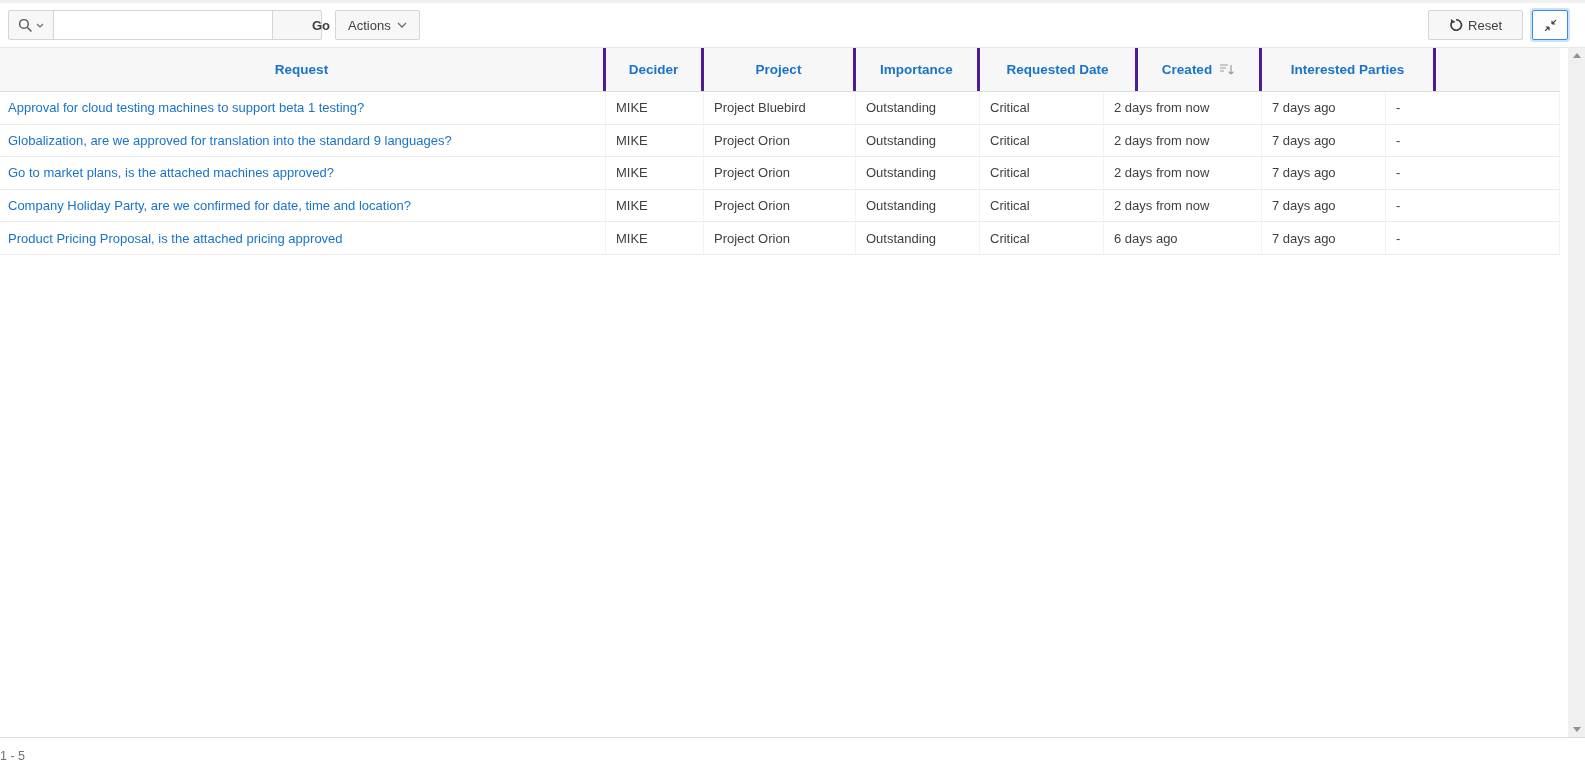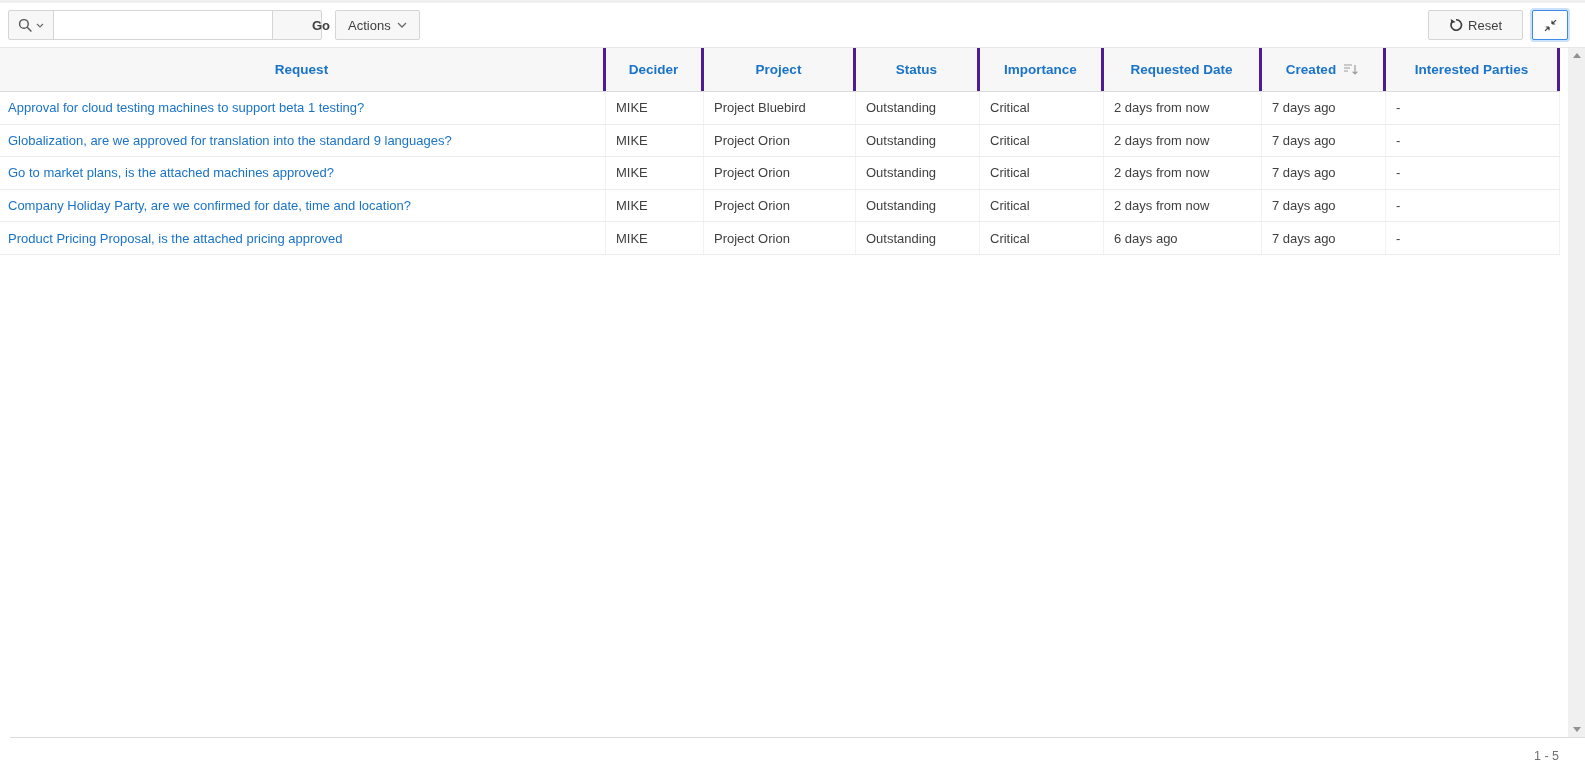--- a/index.html
+++ b/index.html
@@ -47,22 +47,22 @@
 
   
   .vscrollbar { position:absolute; top:0; right:0; bottom:0; width:17px; background:#f0f0f0;
                 display:flex; flex-direction:column; justify-content:space-between; align-items:center;
                 padding:5px 0; cursor:default; }
   .scroll-arrow { width:0; height:0; border-left:4px solid transparent; border-right:4px solid transparent; }
   .scroll-arrow.up { border-bottom:5px solid #919191; }
   .scroll-arrow.down { border-top:5px solid #919191; }
 
   
-  .footer { position:absolute; left:10px; right:0; bottom:0; height:37px; border-top:1px solid #dcdcdc;
-            background:#fff; display:flex; align-items:center; justify-content:flex-end;
+  .footer { position:absolute; left:0; right:0; bottom:0; height:37px; border-top:1px solid #dcdcdc;
+            background:#fff; display:flex; align-items:center; 
             padding-right:26px; font-size:12.5px; color:#717171; }
 </style>
 </head>
 <body>
 
 <div class="page">
 
   <div class="toolbar">
     <button class="btn search-btn">
       <span class="icon">
@@ -111,23 +111,20 @@
     <div class="grid">
       <div class="thead">
           <div class="th col-request">
             <span>Request</span>
           </div>
           <div class="th col-decider">
             <span>Decider</span>
           </div>
           <div class="th col-project">
             <span>Project</span>
-          </div>
-          <div class="th col-status">
-            <span>Status</span>
           </div>
           <div class="th col-importance">
             <span>Importance</span>
           </div>
           <div class="th col-requested_date">
             <span>Requested Date</span>
           </div>
           <div class="th col-created">
             <span>Created</span>
             <span class="sort-icon"><svg width="16" height="13" viewBox="0 0 16 13" fill="none" stroke="#9b9b9b" stroke-width="1.2">

